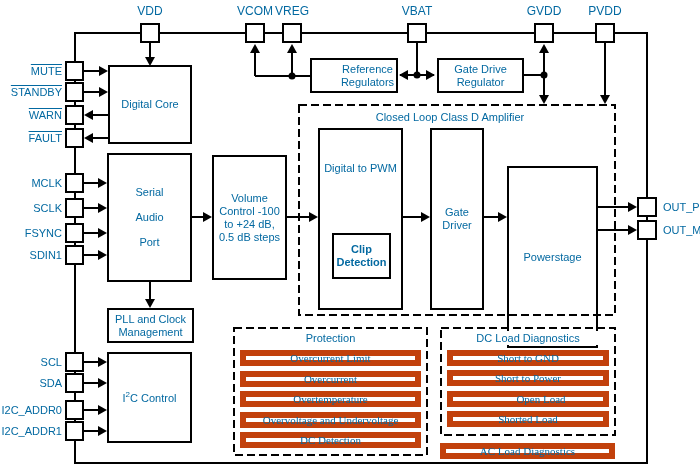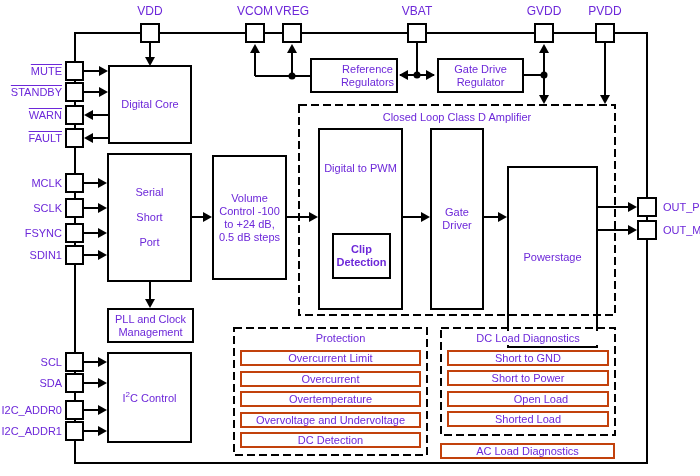--- a/index.html
+++ b/index.html
@@ -1,40 +1,40 @@
 <!DOCTYPE html>
 <html><head>
 <meta charset="utf-8">
 <style>
   html,body{margin:0;padding:0;background:#fff;}
   #stage{
     position:relative;width:700px;height:476px;background:#fff;
-    font-family:"Liberation Sans",sans-serif;color:#6d28d9;overflow:hidden;
+    font-family:"Liberation Sans",sans-serif;color:#0369a1;overflow:hidden;
   }
   #wires{position:absolute;left:0;top:0;z-index:2;pointer-events:none;}
   .block{
     position:absolute;z-index:1;background:#fff;border:2px solid #000;
     box-sizing:border-box;display:flex;flex-direction:column;
     align-items:center;justify-content:center;text-align:center;
     font-size:11px;line-height:13px;
   }
   .block span{display:block;}
   .pin{
     position:absolute;z-index:3;background:#fff;border:2px solid #000;
     box-sizing:border-box;
   }
   .toplabel{position:absolute;z-index:3;width:60px;text-align:center;font-size:12px;line-height:14px;}
   .leftlabel{position:absolute;z-index:3;left:0;width:62px;text-align:right;font-size:11px;line-height:14px;}
   .rightlabel{position:absolute;z-index:3;left:663px;width:50px;text-align:left;font-size:11px;line-height:14px;}
   .ovl{text-decoration:overline;}
   .dashtitle{position:absolute;z-index:1;text-align:center;font-size:11px;line-height:14px;background:#fff;}
   .item{
-    position:absolute;z-index:1;background:#fff;border:2px solid #c2410c;
+    position:absolute;z-index:1;background:#fff;border:6px solid #c2410c;
     box-sizing:border-box;text-align:center;font-size:11px;line-height:12px;
-    display:flex;align-items:center;justify-content:center;
+    display:flex;align-items:center;justify-content:center;font-family:Liberation Serif, serif;
   }
   .topalign{justify-content:flex-start;padding-top:32px;}
   sup{font-size:8px;line-height:8px;}
 </style>
 </head>
 <body>
 
 <div id="stage">
 
   <svg id="wires" width="700" height="476" viewBox="0 0 700 476">
@@ -154,21 +154,21 @@
   <div class="pin" style="left:637px;top:220px;width:20px;height:20px;"></div>
   <div class="rightlabel" style="top:200px;">OUT_P</div>
   <div class="rightlabel" style="top:223px;">OUT_M</div>
 
   <div class="block" style="left:108px;top:65px;width:84px;height:79px;">
     <span>Digital Core</span>
   </div>
 
   <div class="block" style="left:107px;top:153px;width:85px;height:129px;gap:12px;">
     <span>Serial</span>
-    <span>Short</span>
+    <span>Audio</span>
     <span>Port</span>
   </div>
 
   <div class="block" style="left:212px;top:155px;width:75px;height:125px;">
     <span>Volume</span>
     <span>Control -100</span>
     <span>to +24 dB,</span>
     <span>0.5 dB steps</span>
   </div>
 
@@ -186,41 +186,41 @@
   <div class="block" style="left:310px;top:58px;width:88px;height:35px;padding-left:27px;">
     <span>Reference</span>
     <span>Regulators</span>
   </div>
 
   <div class="block" style="left:437px;top:58px;width:87px;height:35px;">
     <span>Gate Drive</span>
     <span>Regulator</span>
   </div>
 
-  <div class="dashtitle" style="left:299px;top:110px;width:316px;">Closed Loop Class D Amplifier</div>
+  <div class="dashtitle" style="left:292px;top:110px;width:316px;">Closed Loop Class D Amplifier</div>
 
   <div class="block topalign" style="left:318px;top:128px;width:85px;height:182px;">
     <span>Digital to PWM</span>
   </div>
 
   <div class="block" style="left:332px;top:233px;width:59px;height:46px;font-weight:bold;">
     <span>Clip</span>
     <span>Detection</span>
   </div>
 
   <div class="block" style="left:430px;top:128px;width:54px;height:182px;">
     <span>Gate</span>
     <span>Driver</span>
   </div>
 
   <div class="block" style="left:507px;top:137px;width:91px;height:182px;margin-top:29px;">
     <span>Powerstage</span>
   </div>
 
-  <div class="dashtitle" style="left:244px;top:331px;width:193px;">Protection</div>
+  <div class="dashtitle" style="left:234px;top:331px;width:193px;">Protection</div>
   <div class="item" style="left:240px;top:350px;width:181px;height:16px;">Overcurrent Limit</div>
   <div class="item" style="left:240px;top:371px;width:181px;height:16px;">Overcurrent</div>
   <div class="item" style="left:240px;top:391px;width:181px;height:16px;">Overtemperature</div>
   <div class="item" style="left:240px;top:412px;width:181px;height:16px;">Overvoltage and Undervoltage</div>
   <div class="item" style="left:240px;top:432px;width:181px;height:16px;">DC Detection</div>
 
   <div class="dashtitle" style="left:441px;top:331px;width:174px;">DC Load Diagnostics</div>
   <div class="item" style="left:447px;top:350px;width:162px;height:16px;">Short to GND</div>
   <div class="item" style="left:447px;top:370px;width:162px;height:16px;">Short to Power</div>
   <div class="item" style="left:447px;top:391px;width:162px;height:16px;padding-left:26px;">Open Load</div>

